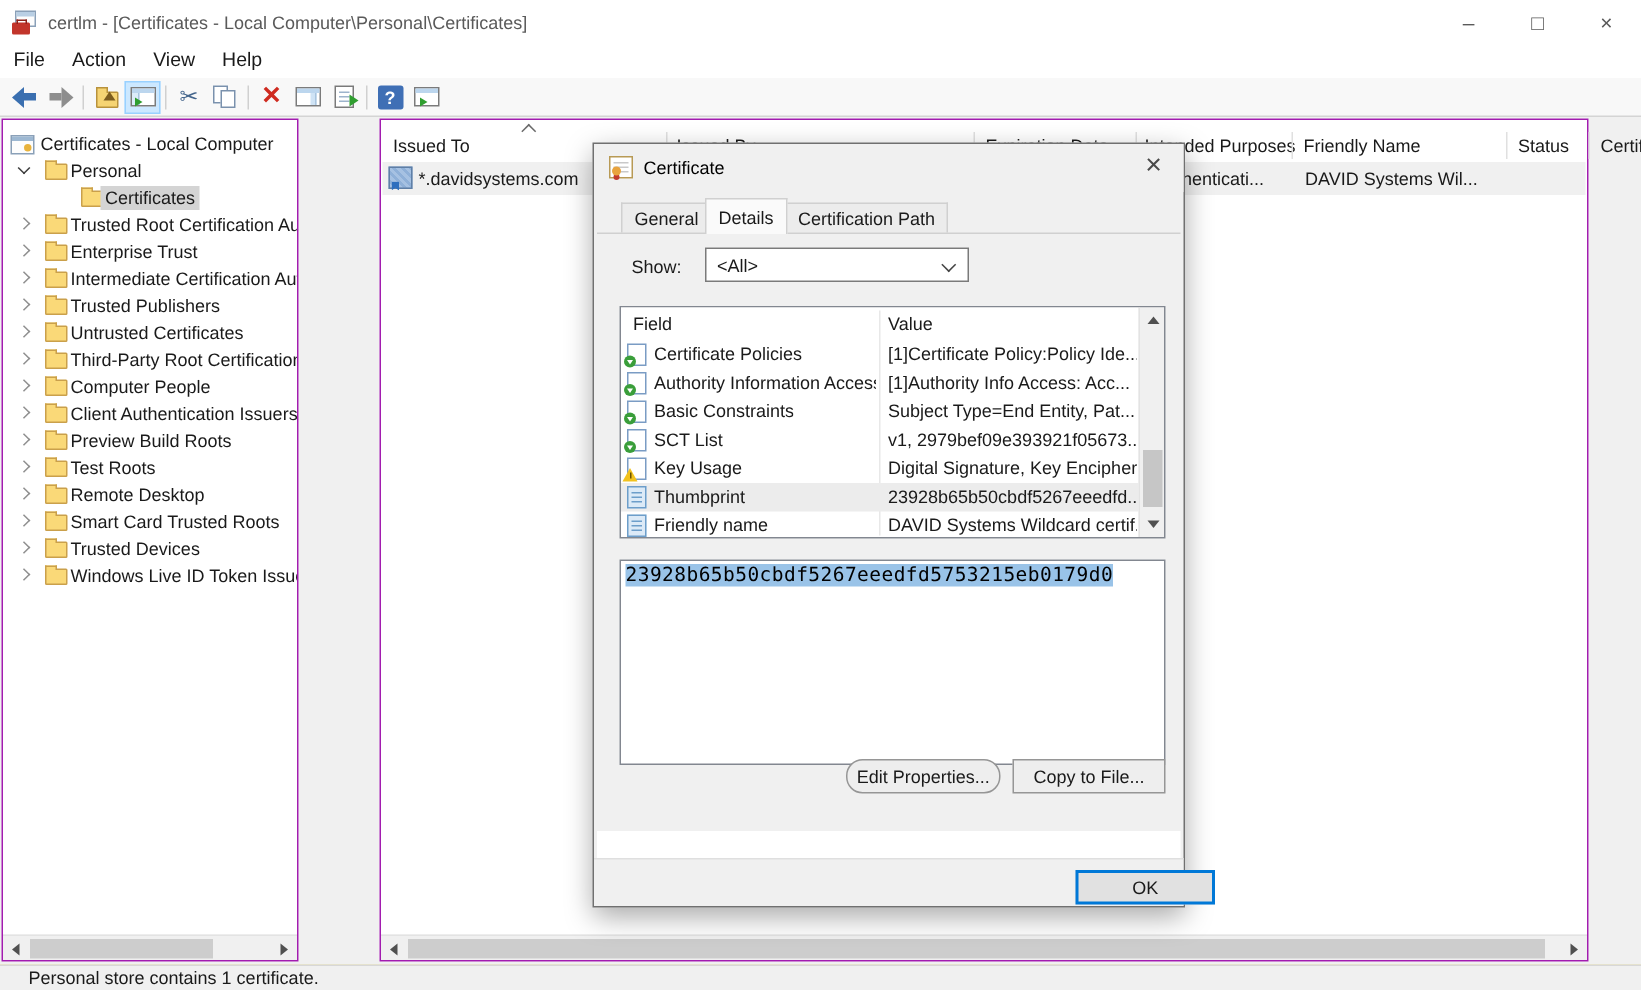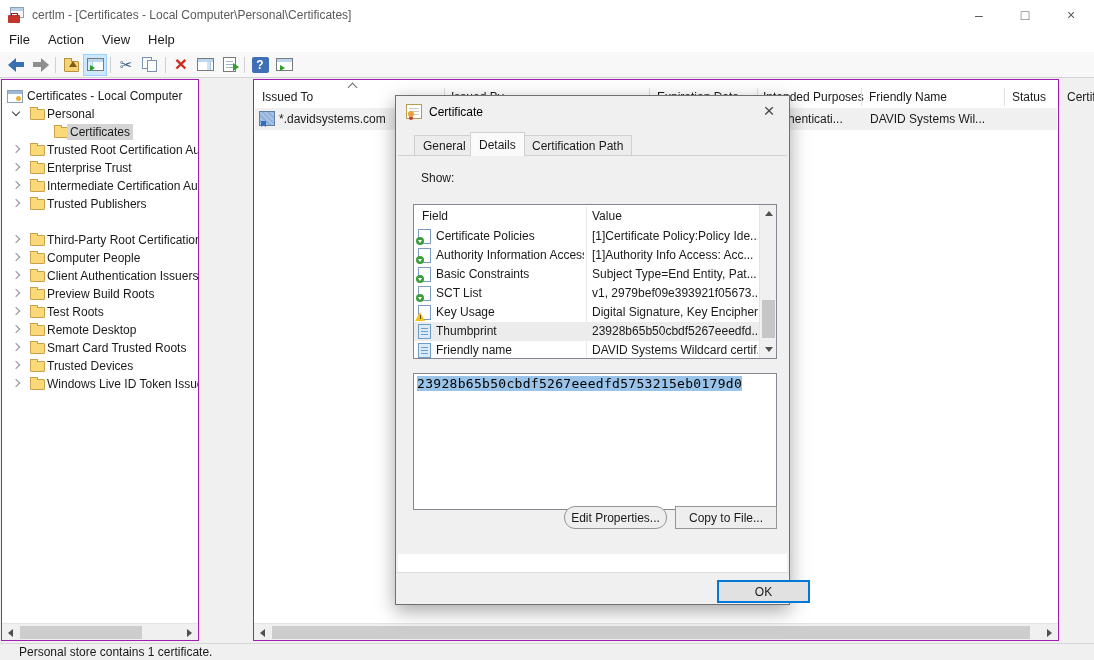--- a/index.html
+++ b/index.html
@@ -260,20 +260,25 @@
           <div class="tree-row" style="top: 97px;">
             <span class="chev collapsed" style="left: 11px;"></span>
             <span class="i-folder" style="left: 28px;"></span>
             <span class="tree-label" style="left: 42px;">Intermediate Certification Authorities</span>
           </div>
           <div class="tree-row" style="top: 115px;">
             <span class="chev collapsed" style="left: 11px;"></span>
             <span class="i-folder" style="left: 28px;"></span>
             <span class="tree-label" style="left: 42px;">Trusted Publishers</span>
           </div>
+          <div class="tree-row" style="top: 133px;">
+            <span class="chev collapsed" style="left: 11px;"></span>
+            <span class="i-folder" style="left: 28px;"></span>
+            <span class="tree-label" style="left: 42px;">Untrusted Certificates</span>
+          </div>
           <div class="tree-row" style="top: 151px;">
             <span class="chev collapsed" style="left: 11px;"></span>
             <span class="i-folder" style="left: 28px;"></span>
             <span class="tree-label" style="left: 42px;">Third-Party Root Certification Authorities</span>
           </div>
           <div class="tree-row" style="top: 169px;">
             <span class="chev collapsed" style="left: 11px;"></span>
             <span class="i-folder" style="left: 28px;"></span>
             <span class="tree-label" style="left: 42px;">Computer People</span>
           </div>
@@ -371,20 +376,24 @@
     </div>
 
     <div class="tabs">
       <div class="tab" style="left:16px">General</div>
       <div class="tab active" style="left:72px">Details</div>
       <div class="tab" style="left:125px">Certification Path</div>
     </div>
     <div class="tab-line"></div>
 
     <div class="show-label">Show:</div>
+    <div class="show-combo">
+      <span class="val">&lt;All&gt;</span>
+      <span class="combo-chev"></span>
+    </div>
 
     <div class="fieldlist">
       <div class="fl-header">
         <span class="h" style="left:8px">Field</span>
         <span class="h" style="left:178px">Value</span>
       </div>
       <div class="fl-coldiv"></div>
       <div id="fieldRows">
           <div class="fl-row" style="top: 22px;">
             <span class="fi">

